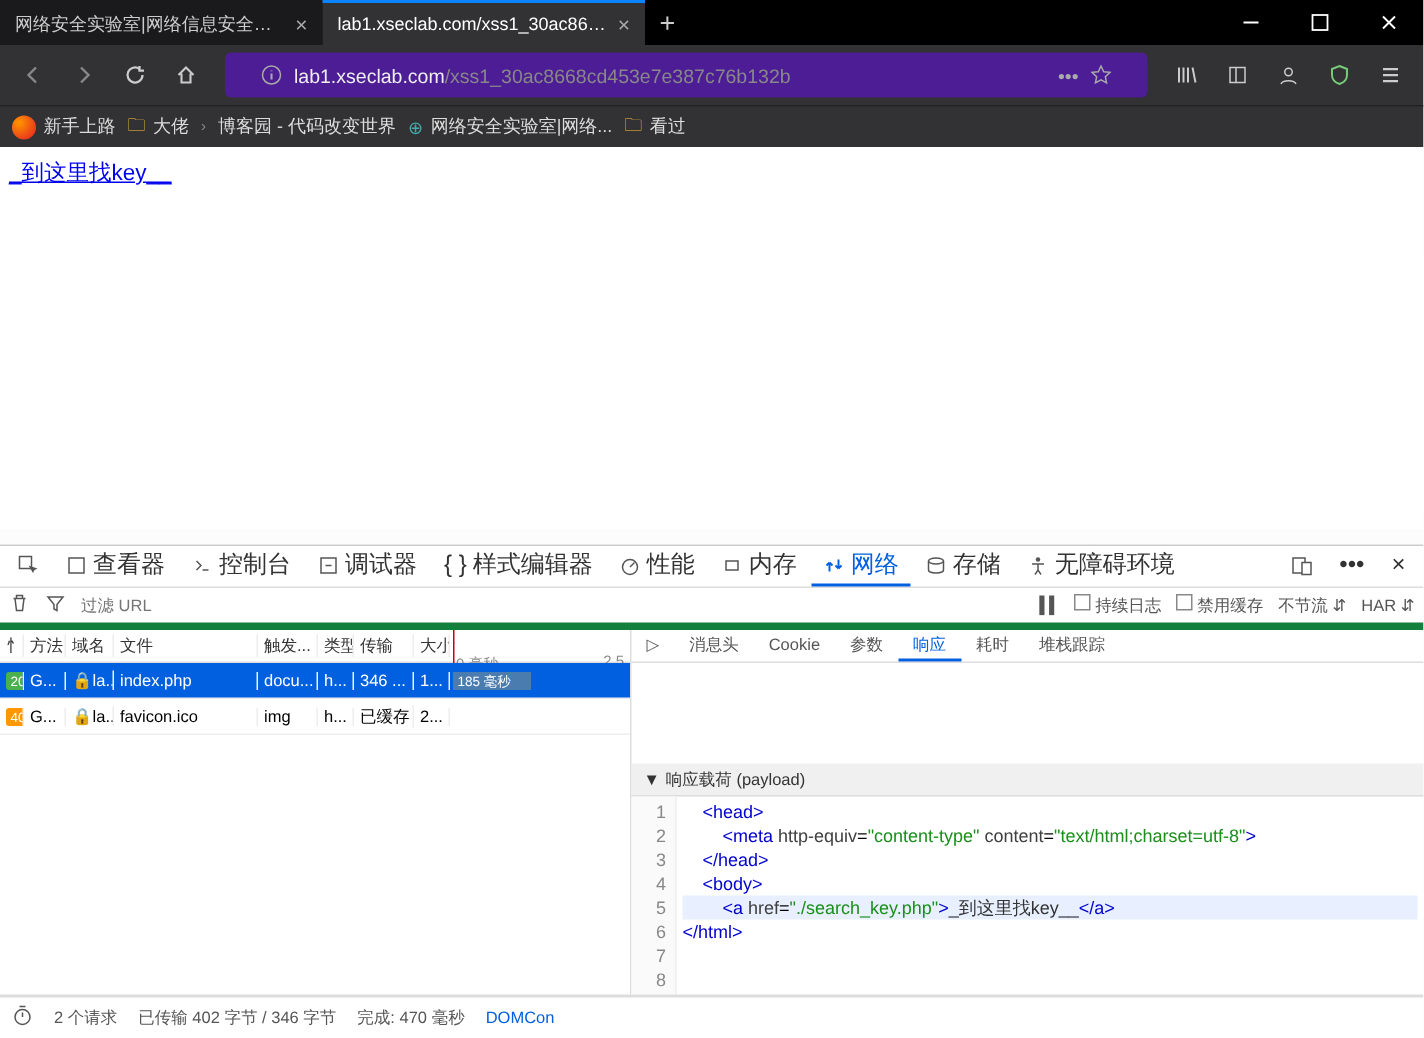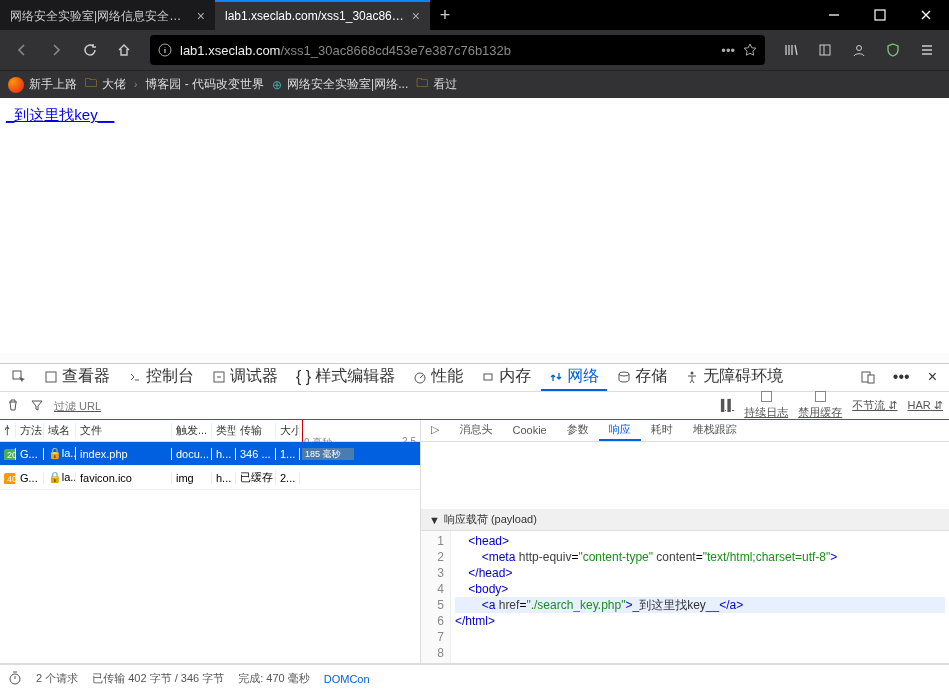--- a/index.html
+++ b/index.html
@@ -10,40 +10,40 @@
 .tab.inactive { background: #1a1a1c; align-items: center; }
 .tab.active { background: #323234; color: #fff; border-top-color: #0a84ff; }
 .tab-title { white-space: nowrap; overflow: hidden; text-overflow: ellipsis; flex: 1; }
 .tab-close { font-size: 14px; color: #aaa; }
 .newtab { width: 30px; display: flex; align-items: center; justify-content: center; color: #ccc; font-size: 18px; }
 .winctrl { display: flex; }
 .winctrl > div { width: 46px; display: flex; align-items: center; justify-content: center; color: #fff; }
 .toolbar { background: #323234; height: 40px; display: flex; align-items: center; padding: 0 8px; gap: 6px; }
 .navbtn { width: 28px; height: 28px; display: flex; align-items: center; justify-content: center; color: #ccc; border-radius: 4px; }
 .navbtn.dis { color: #666; }
-.urlbar { flex: 1; background: #000000; height: 30px; border-radius: 4px; display: flex; align-items: center; padding: 0 8px; gap: 8px; color: #b0b0b0; font-size: 13px; margin: 0 6px; }
+.urlbar { flex: 1; background: #4c1d95; height: 30px; border-radius: 4px; display: flex; align-items: center; padding: 0 24px; gap: 8px; color: #b0b0b0; font-size: 13px; margin: 0 6px; }
 .urltext { flex: 1; white-space: nowrap; overflow: hidden; }
 .url-dark { color: #888; }
 .url-light { color: #eee; }
 .righticons { display: flex; gap: 6px; }
 .bookmarks { background: #323234; height: 28px; display: flex; align-items: center; padding: 0 8px; gap: 8px; font-size: 12px; color: #ddd; border-top: 1px solid #222; }
 .bm-item { display: flex; align-items: center; gap: 5px; white-space: nowrap; }
 .bm-folder { color: #f9c23c; }
 .bm-arrow { color: #888; font-size: 10px; }
 .ff-icon { width: 16px; height: 16px; background: radial-gradient(circle at 30% 30%, #ff9500, #e31b23); border-radius: 50%; }
 .page { background: #fff; height: 255px; padding: 8px 6px; font-size: 15px; }
 .page a { color: #0000ee; text-decoration: underline; }
 .devtools { position: absolute; top: 363px; left: 0; right: 0; bottom: 29px; background: #fff; border-top: 1px solid #ccc; display: flex; flex-direction: column; }
 .dt-tabs { height: 28px; display: flex; align-items: center; border-bottom: 1px solid #ddd; padding: 0 4px; gap: 2px; font-size: 16px; color: #333; }
 .dt-tab { display: flex; align-items: center; gap: 4px; padding: 0 8px; height: 100%; border-bottom: 2px solid transparent; white-space: nowrap; }
 .dt-tab.active { color: #0060df; border-bottom-color: #0060df; }
 .dt-spacer { flex: 1; }
-.dt-filter { height: 28px; display: flex; align-items: center; border-bottom: 1px solid #15803d; padding: 0 6px; gap: 10px; font-size: 11px; color: #555; text-decoration: underline; }
+.dt-filter { height: 28px; display: flex; align-items: center; border-bottom: 5px solid #15803d; padding: 0 6px; gap: 10px; font-size: 11px; color: #555; }
 .dt-filter input { border: none; outline: none; font-size: 11px; color: #888; width: 200px; }
-.chk { display: flex; align-items: center; gap: 3px; flex-direction: column; }
+.chk { display: flex; gap: 3px; }
 .chk-box { width: 11px; height: 11px; border: 1px solid #888; }
 .dt-types { height: 24px; display: flex; align-items: stretch; border-bottom: 1px solid #ddd; font-size: 11px; }
 .dt-type { padding: 0 8px; display: flex; align-items: center; color: #555; }
 .dt-type.active { background: #0060df; color: #fff; }
 .dt-main { flex: 1; display: flex; }
 .dt-left { width: 421px; border-right: 1px solid #ddd; display: flex; flex-direction: column; }
 .dt-table-head { display: flex; font-size: 11px; color: #333; border-bottom: 1px solid #ddd; height: 22px; align-items: center; }
 .dt-col { padding: 0 4px; border-right: 1px solid #eee; overflow: hidden; white-space: nowrap; }
 .dt-rows { flex: 1; position: relative; }
 .dt-row { display: flex; font-size: 11px; height: 24px; align-items: center; border-bottom: 1px solid #eee; }

